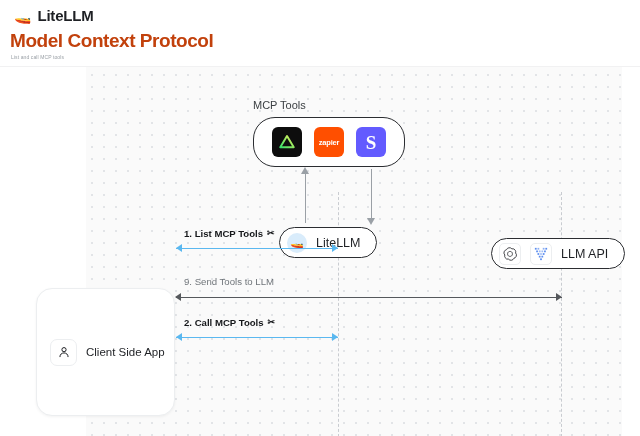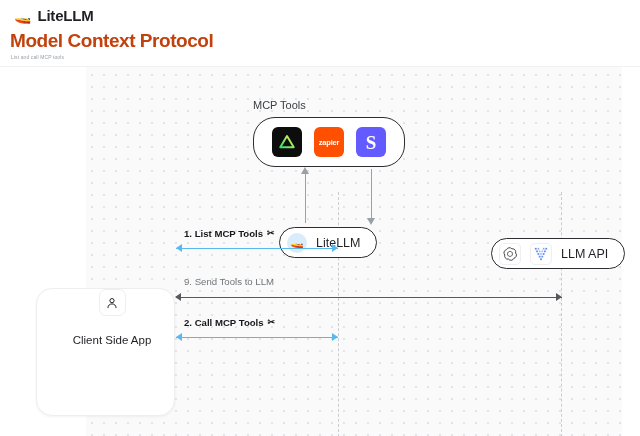--- a/index.html
+++ b/index.html
@@ -204,24 +204,23 @@
     left: 36px;
     top: 221px;
     width: 139px;
     height: 128px;
     background: #ffffff;
     border: 1px solid #eceef0;
     border-radius: 16px;
     box-shadow: 0 1px 3px rgba(16,18,20,0.05);
     display: flex;
     align-items: center;
-    gap: 18px;
+    gap: 9px;
     padding-left: 13px;
     box-sizing: border-box;
-    flex-direction: column;
   }
   .client-icon {
     width: 25px;
     height: 25px;
     border-radius: 7px;
     background: #ffffff;
     border: 1px solid #eceef0;
     display: flex;
     align-items: center;
     justify-content: center;

